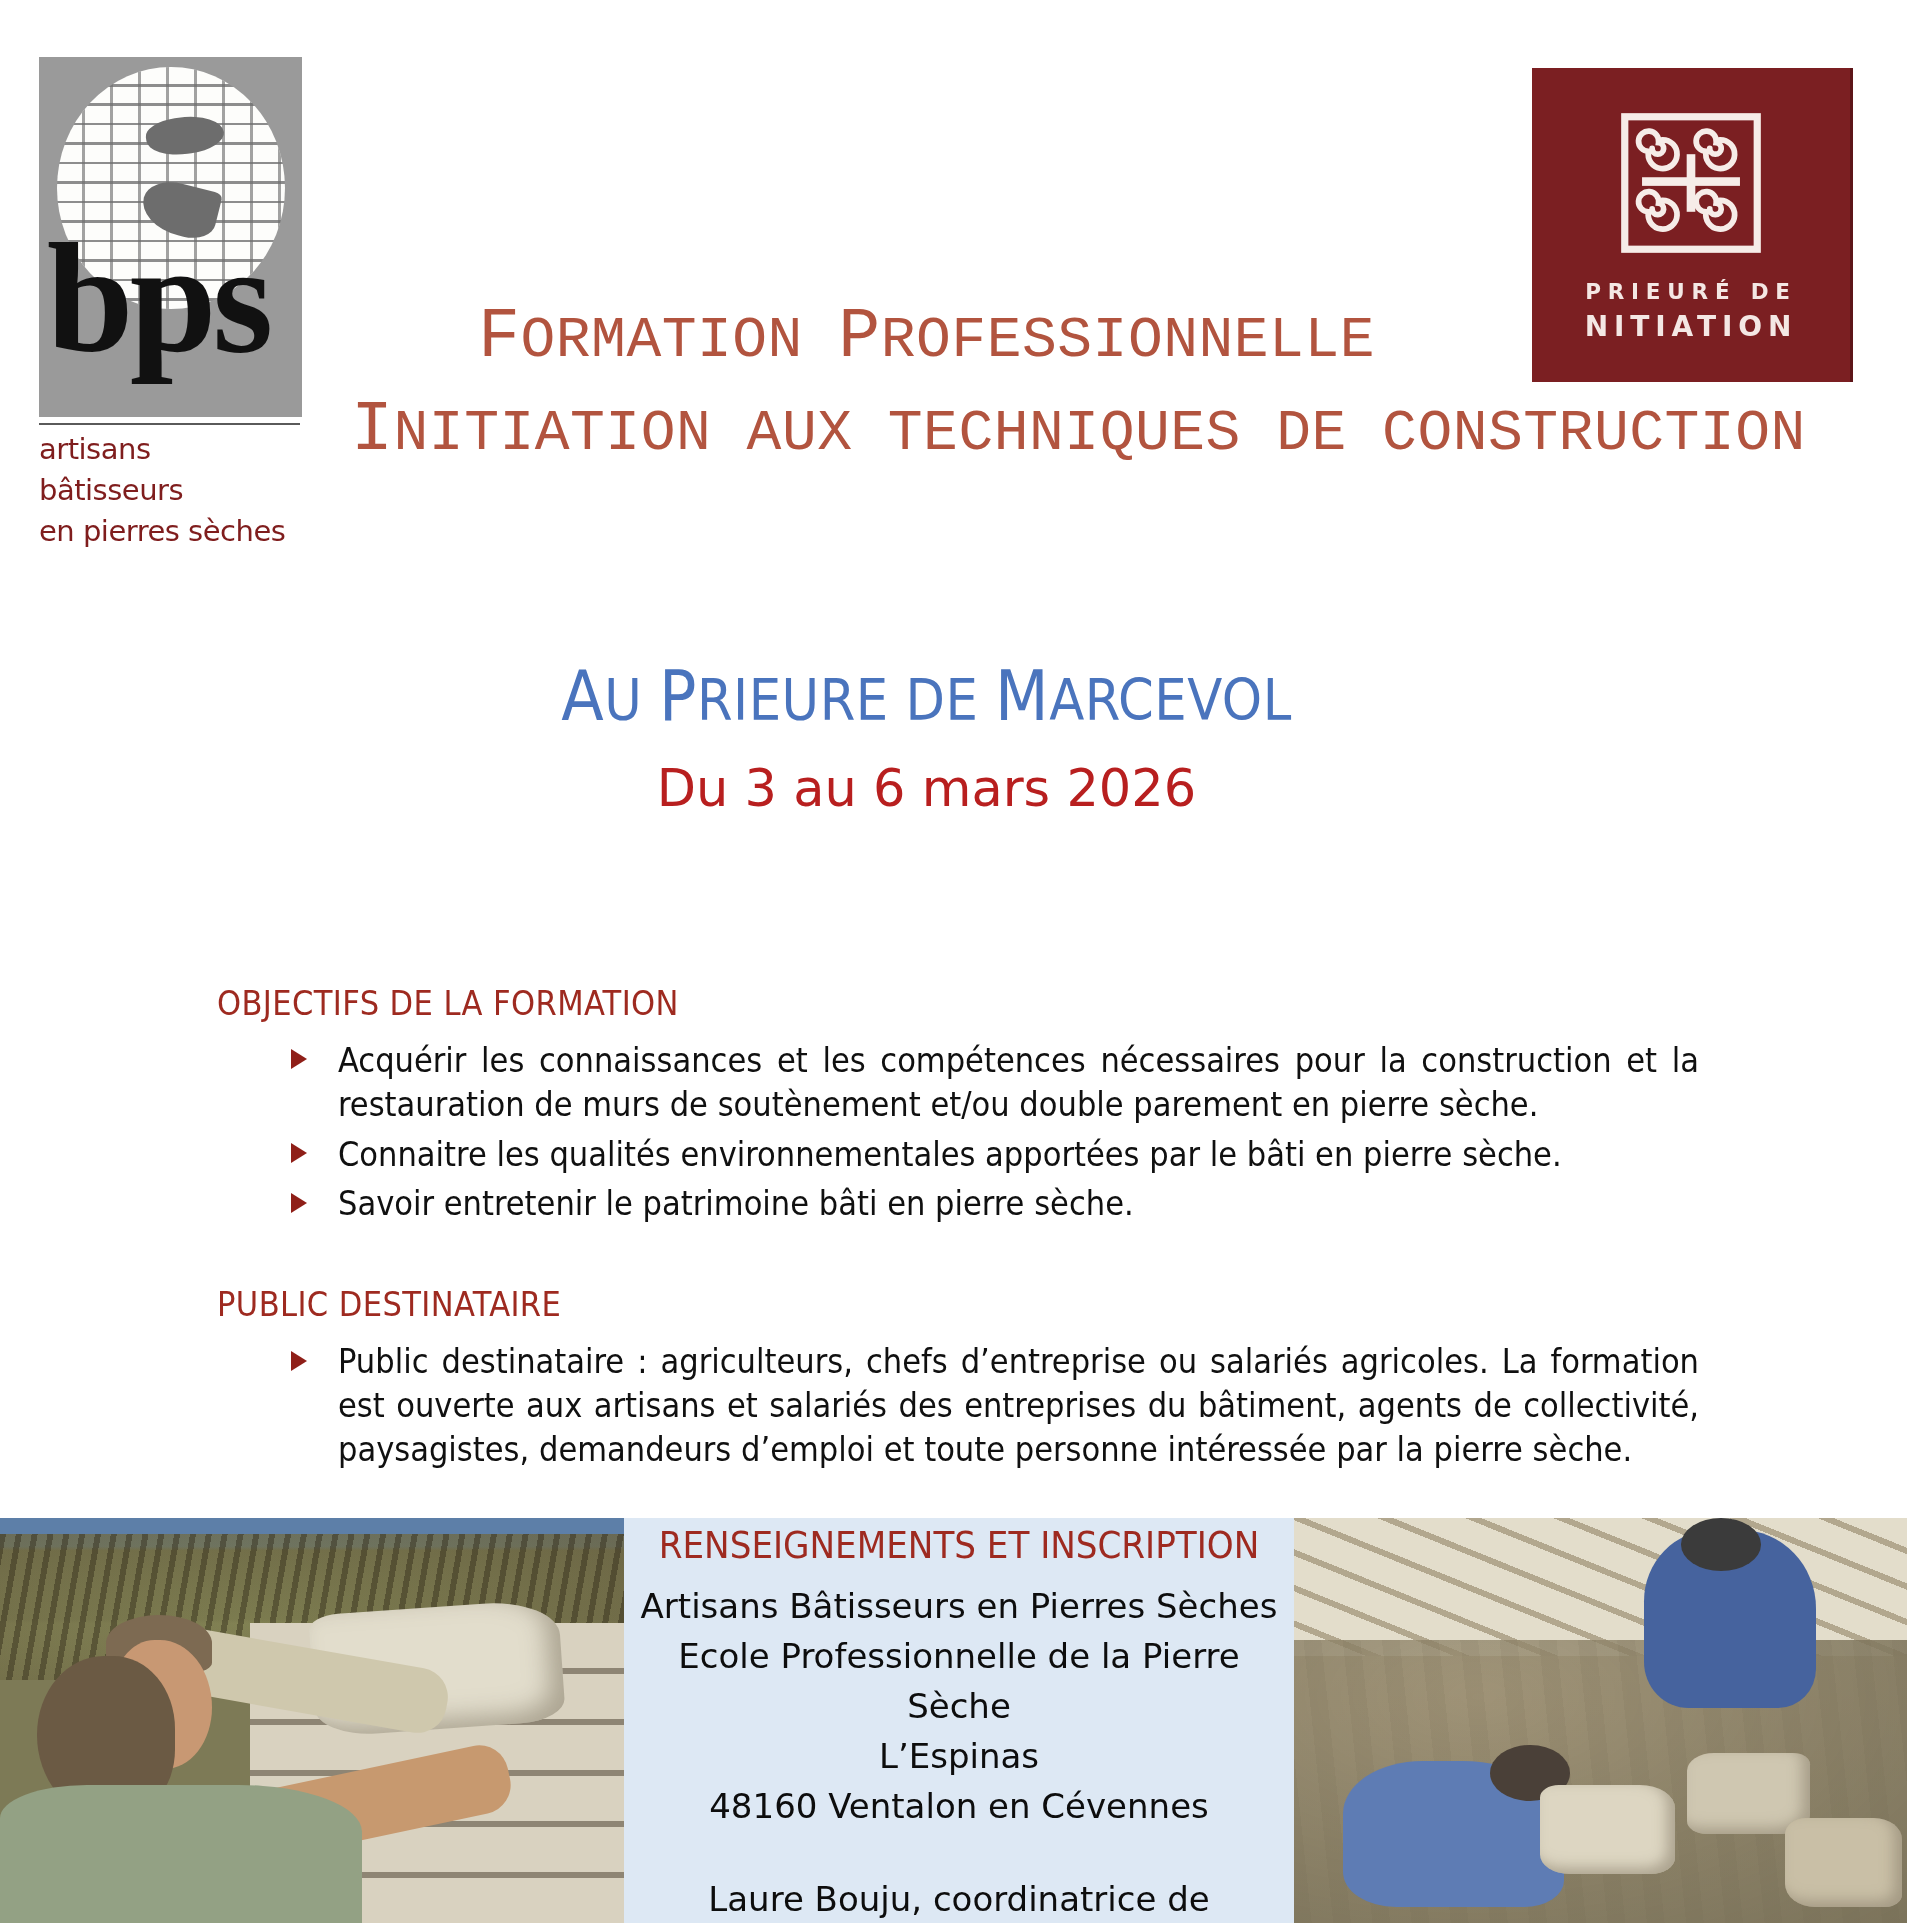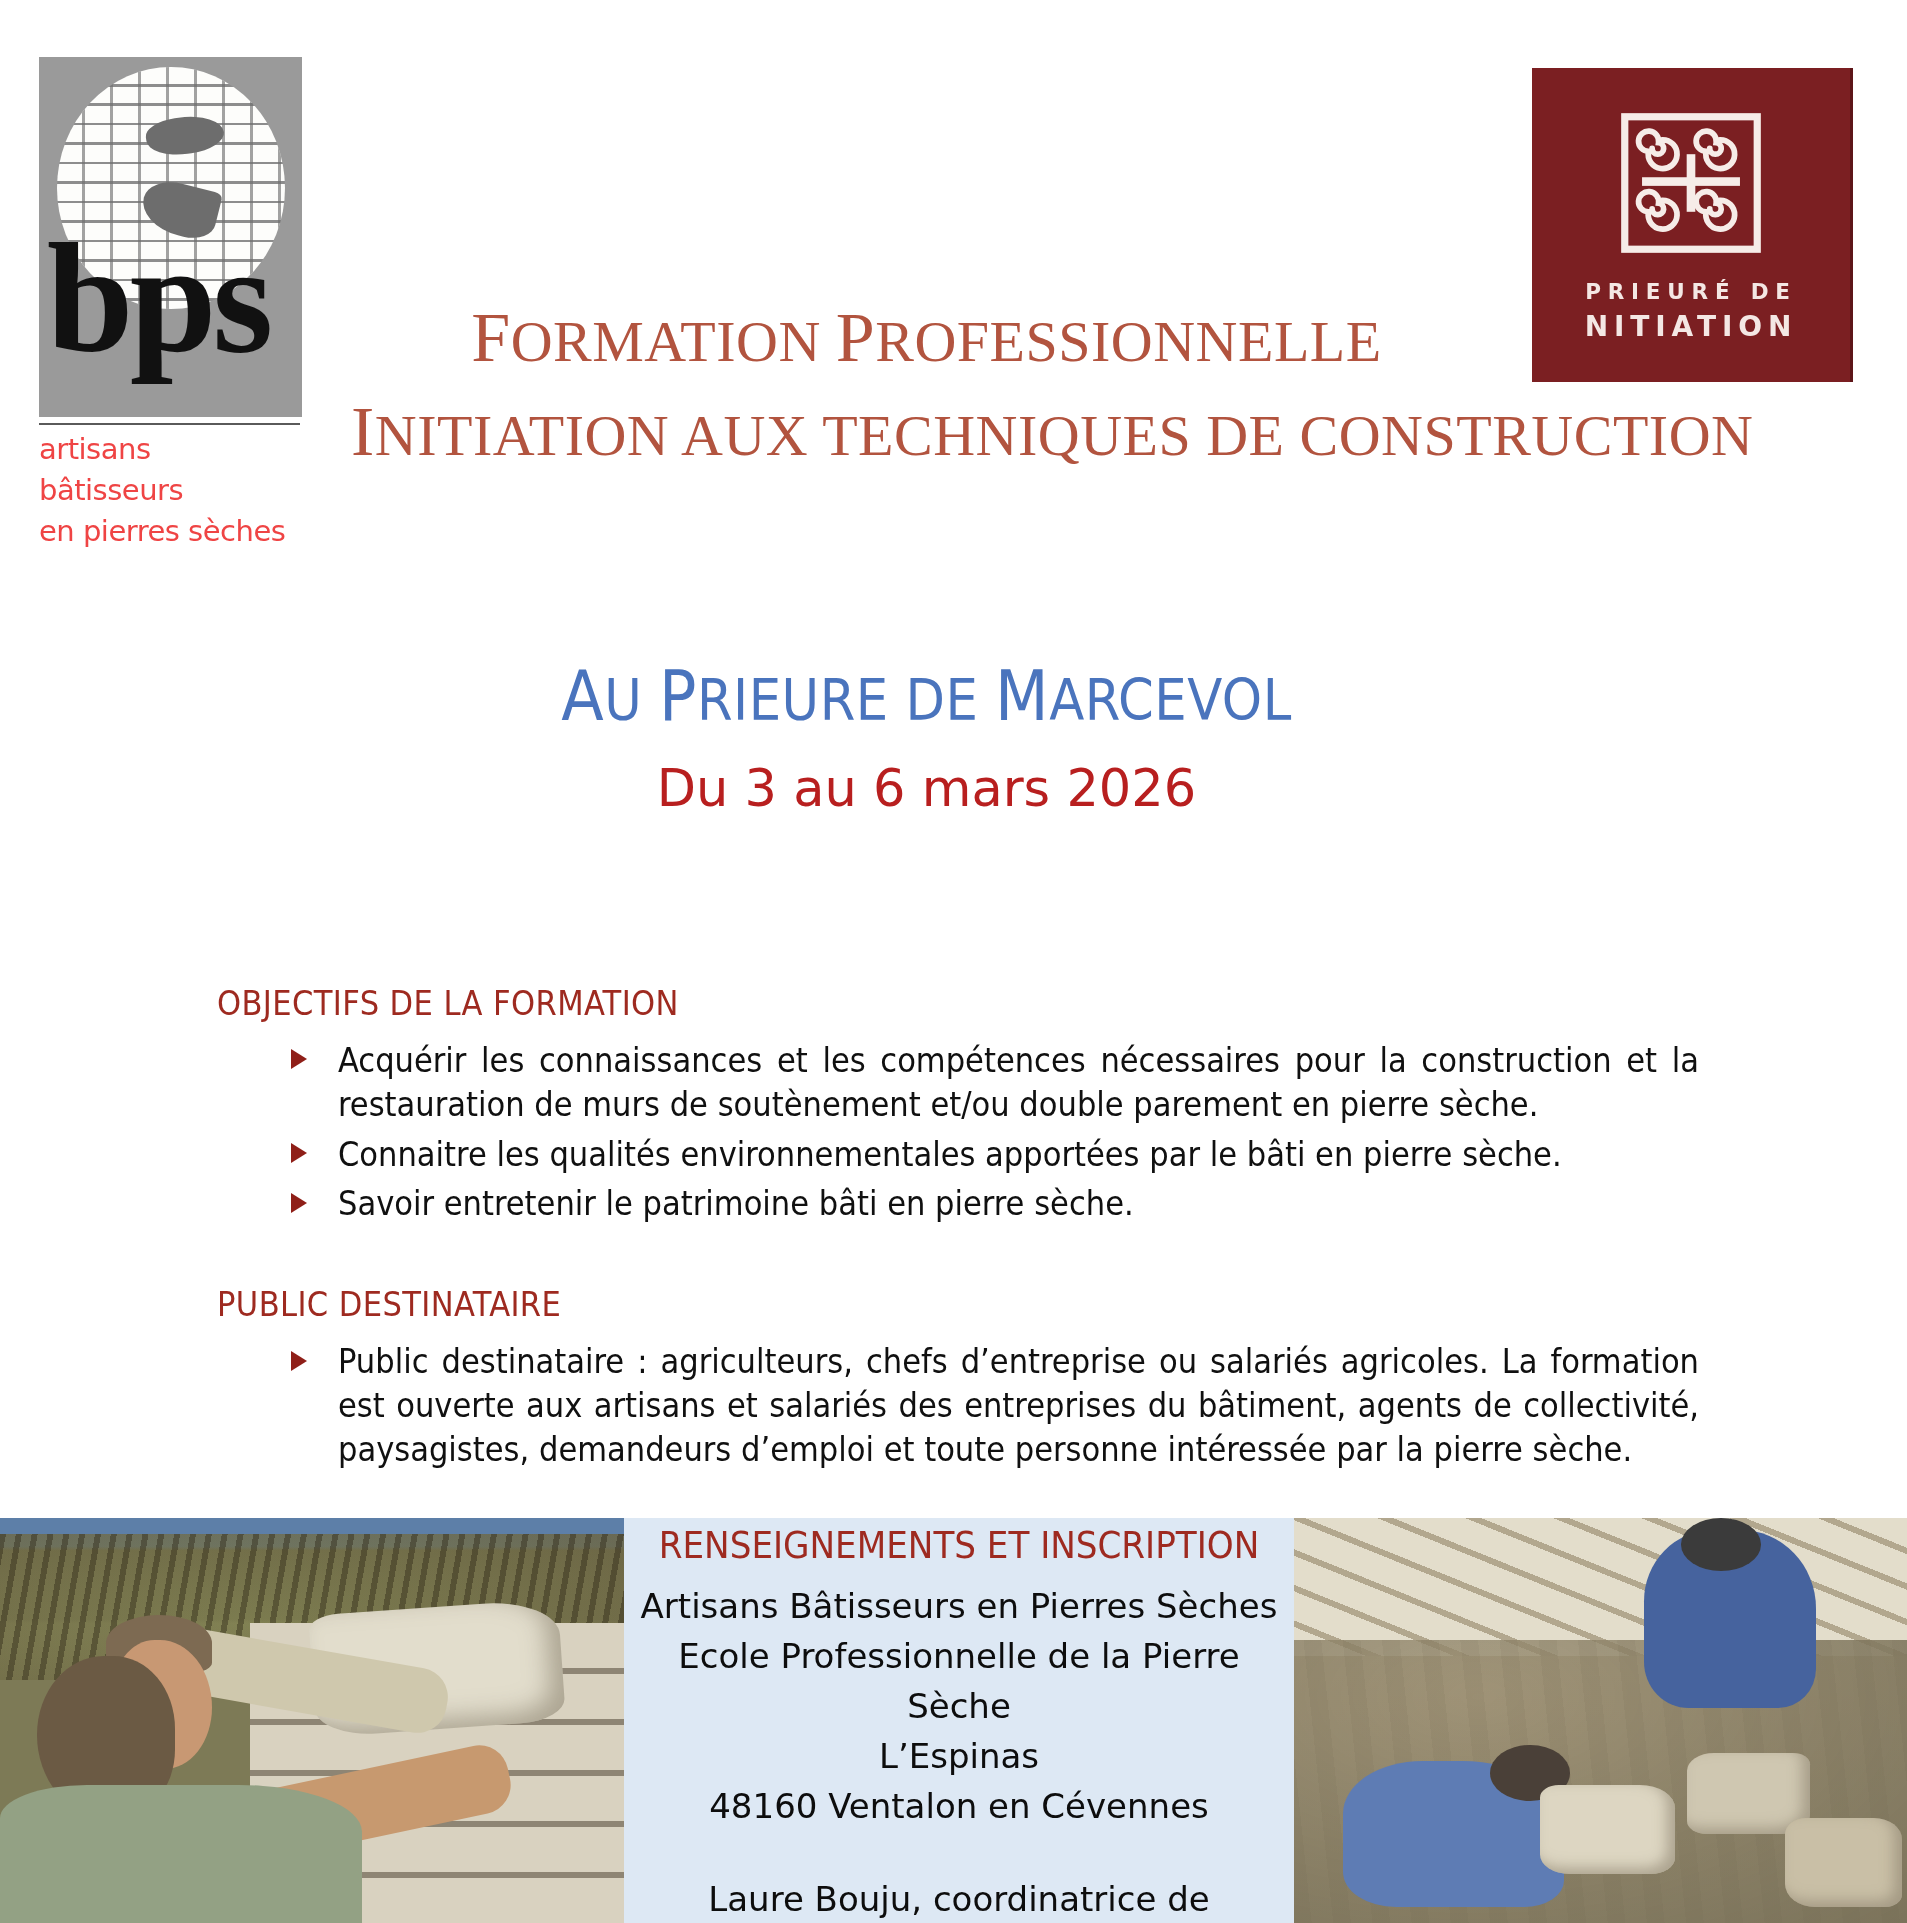--- a/index.html
+++ b/index.html
@@ -94,21 +94,21 @@
   .bps-caption {
     margin-top: 5.9px;
     border-top: 2px solid #5a5a5a;
     padding-top: 3.9px;
     width: 261px;
   }
   .bps-caption div {
     font-family: "DejaVu Sans", sans-serif;
     font-size: 29px;
     line-height: 41px;
-    color: #ef4444;
+    color: #7f1d1d;
     letter-spacing: -0.5px;
   }
 
   .logo-marcevol {
     position: absolute;
     right: 55px;
     top: 68px;
     width: 318px;
     height: 314px;
     background: #7b1f22;
@@ -145,21 +145,21 @@
 
   
   .title-block {
     position: absolute;
     left: 351px;
     top: 293px;
     width: 1151px;
     text-align: center;
   }
   .t-line {
-    font-family: Liberation Serif, serif;
+    font-family: Liberation Mono, monospace;
     font-stretch: condensed;
     color: #b2543f;
     font-size: 58px;
     line-height: 90px;
     letter-spacing: 0.5px;
     white-space: nowrap;
   }
   .t-line .cap { font-size: 70px; }
 
   .venue-block {

